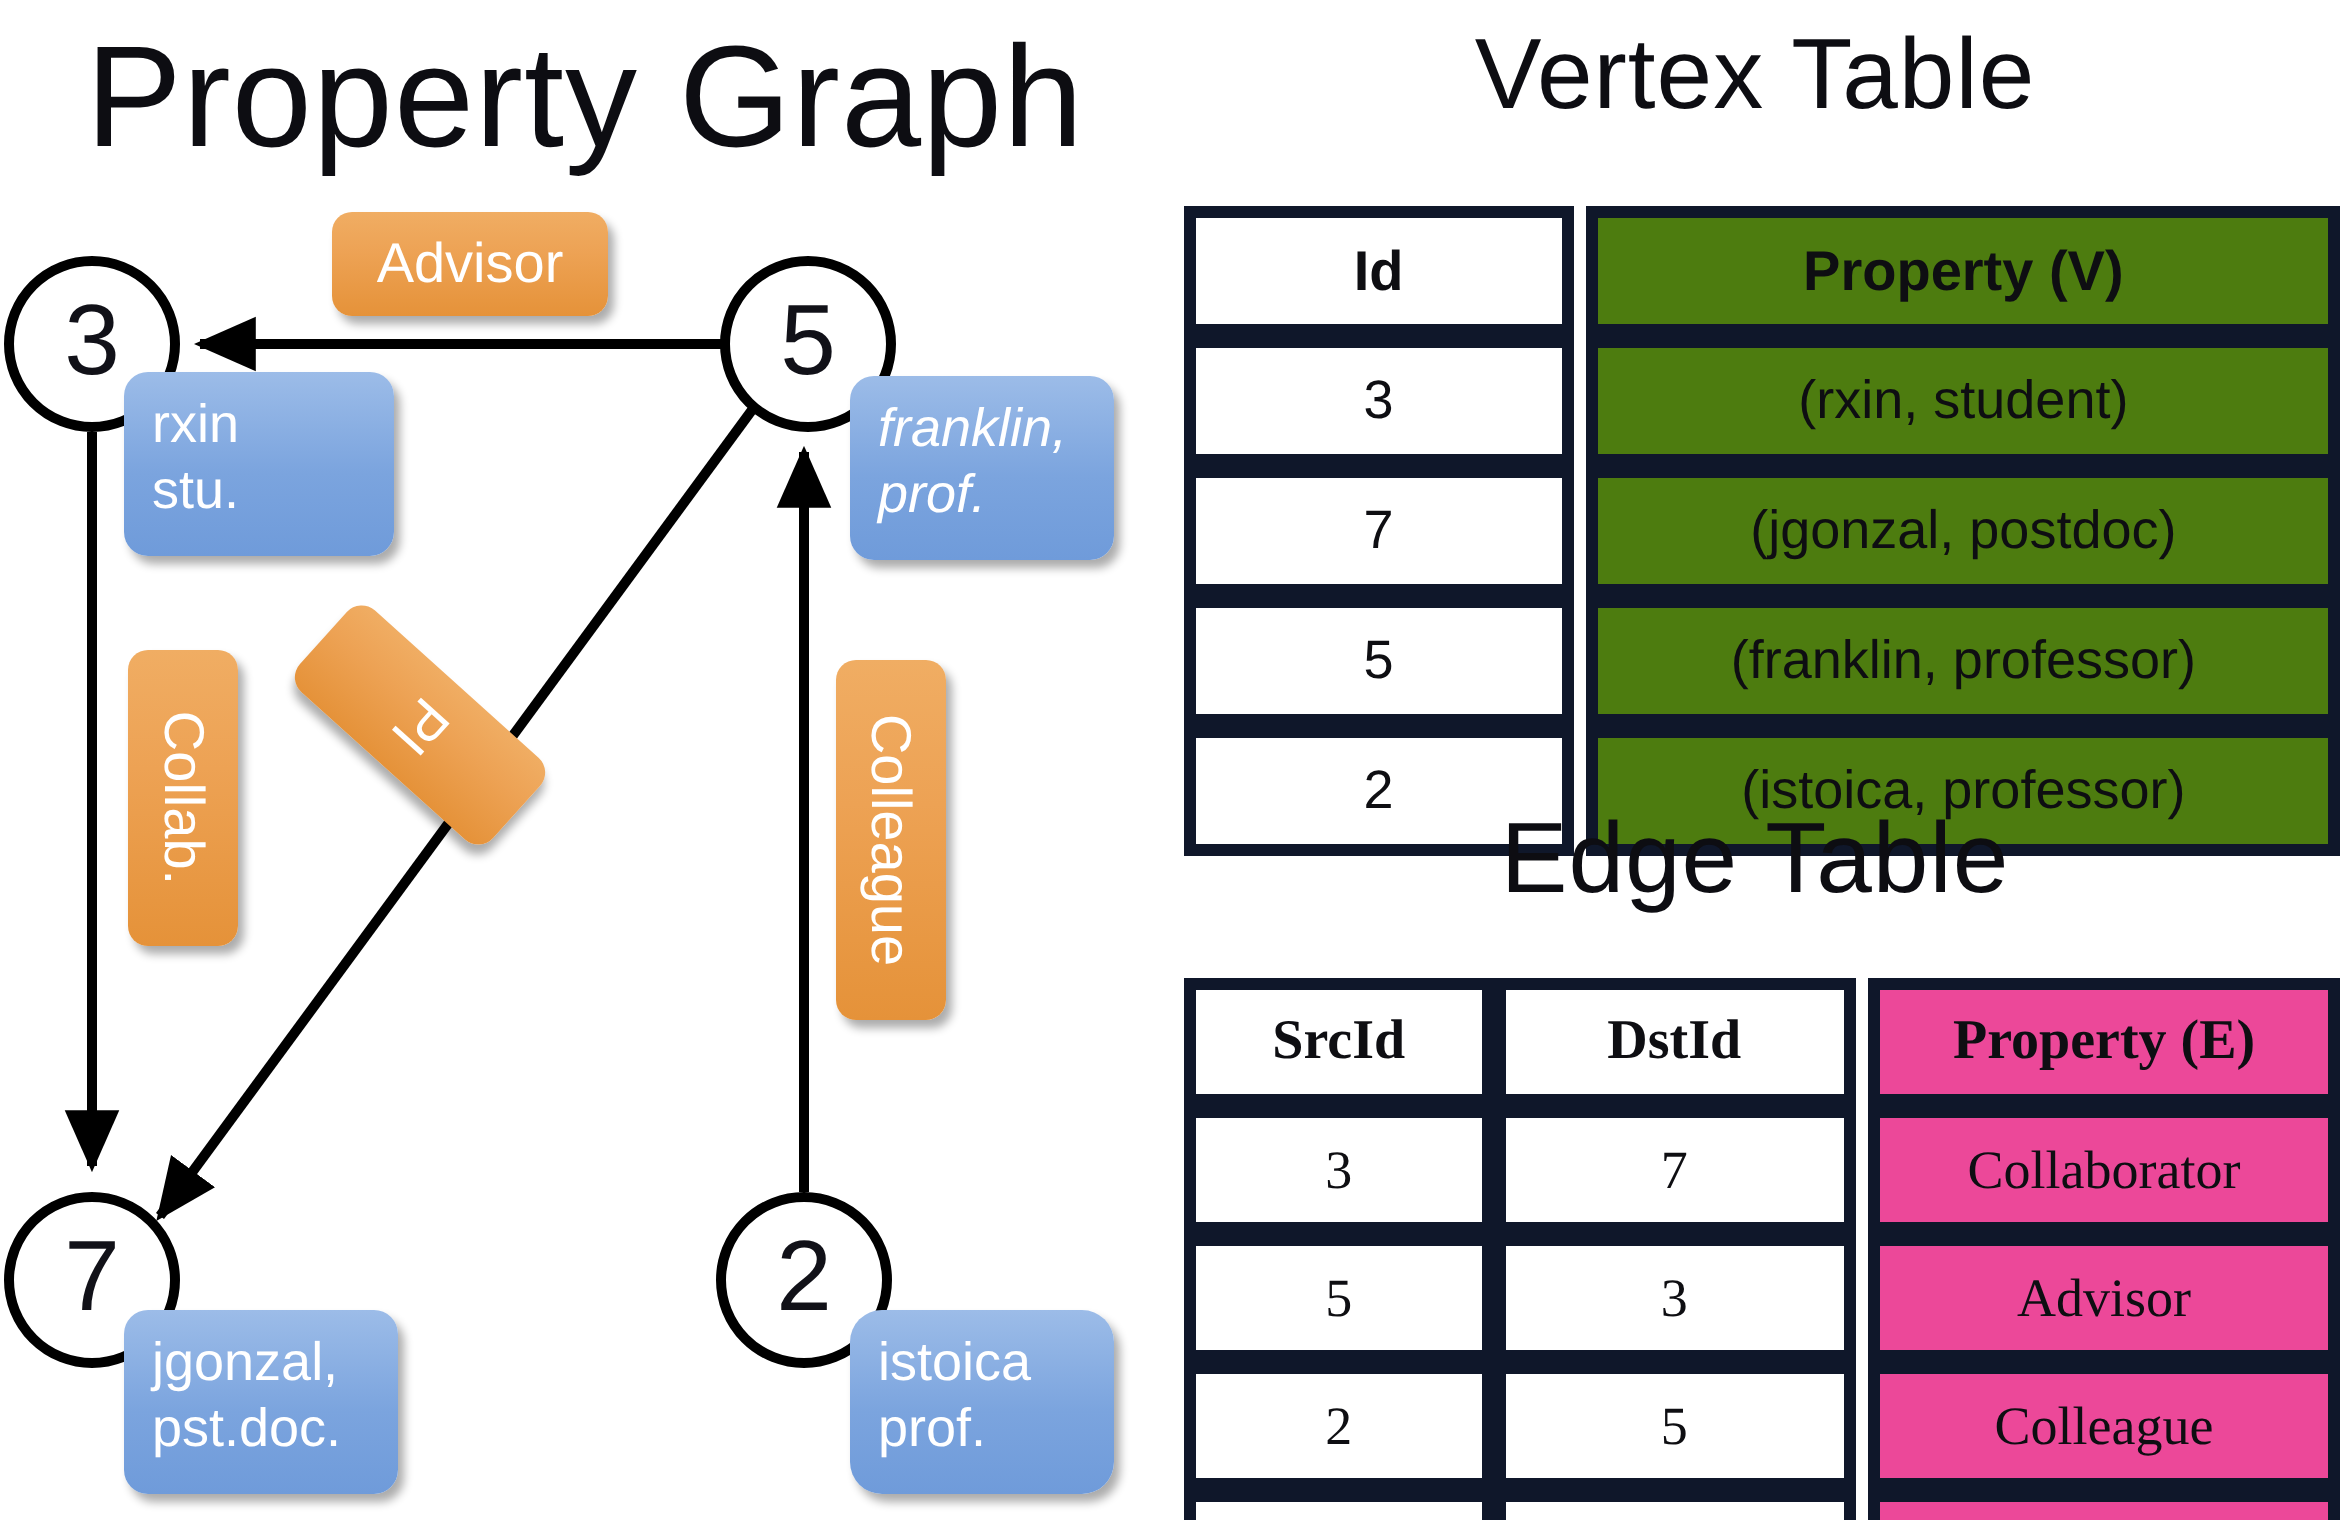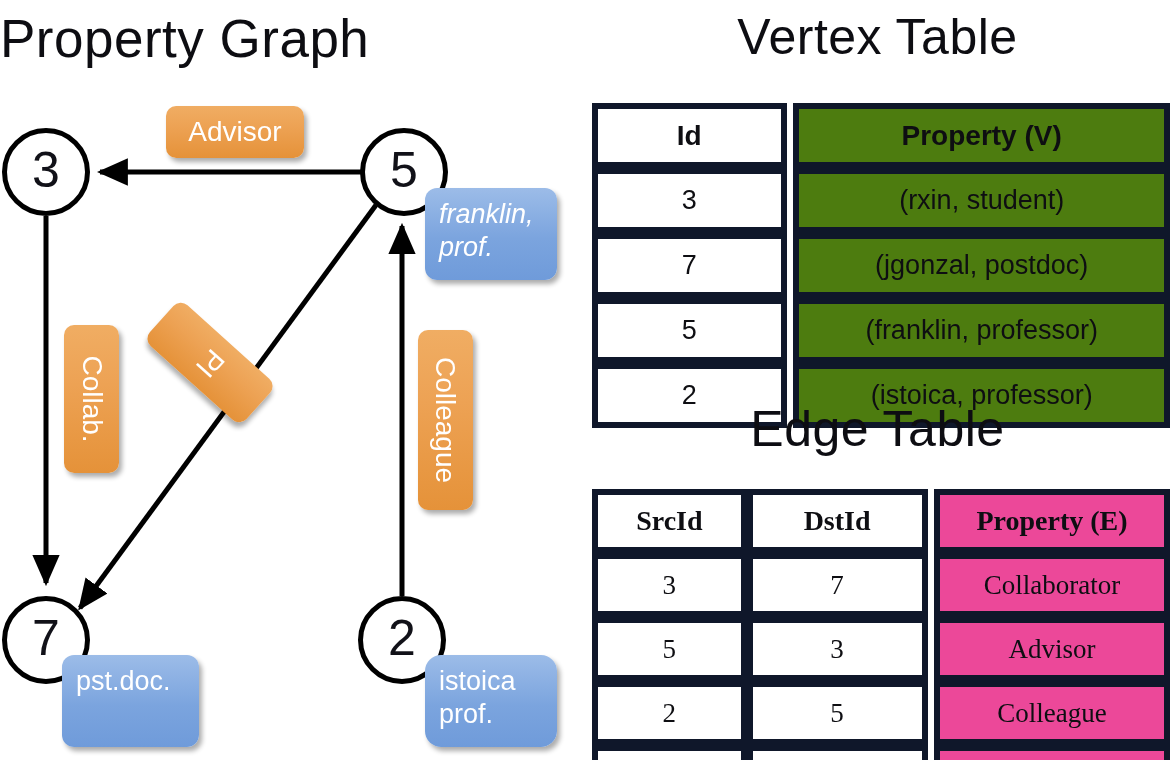--- a/index.html
+++ b/index.html
@@ -21,21 +21,22 @@
     position: absolute;
     font-family: "Liberation Sans", sans-serif;
     font-weight: 300;
     color: #0d0d12;
     white-space: nowrap;
     letter-spacing: 0.5px;
   }
   #title-property-graph {
     left: 0; top: 8px;
     width: 585px;
-    font-size: 53px;
+    text-align: center;
+    font-size: 72px;
   }
   #title-vertex-table {
     left: 585px; top: 8px;
     width: 585px;
     text-align: center;
     font-size: 50px;
   }
   #title-edge-table {
     left: 585px; top: 400px;
     width: 585px;
@@ -189,27 +190,32 @@
   <div class="node" style="left:360px; top:128px;">
     <span>5</span>
   </div>
   <div class="node" style="left:2px;  top:596px;">
     <span>7</span>
   </div>
   <div class="node" style="left:358px; top:596px;">
     <span>2</span>
   </div>
 
+  <div class="vbox" style="left:62px; top:186px; width:135px; height:92px;">
+    <div>rxin</div>
+    <div>stu.</div>
+  </div>
 
   <div class="vbox" style="left:425px; top:188px; width:132px; height:92px;font-style:italic;">
     <div>franklin,</div>
     <div>prof.</div>
   </div>
 
   <div class="vbox" style="left:62px; top:655px; width:137px; height:92px;">
+    <div>jgonzal,</div>
     <div>pst.doc.</div>
   </div>
 
   <div class="vbox" style="left:425px; top:655px; width:132px; height:92px;border-radius:16px;">
     <div>istoica</div>
     <div>prof.</div>
   </div>
 
   <div class="ebox" style="left:166px; top:106px; width:138px; height:52px;">
     <span>Advisor</span>

